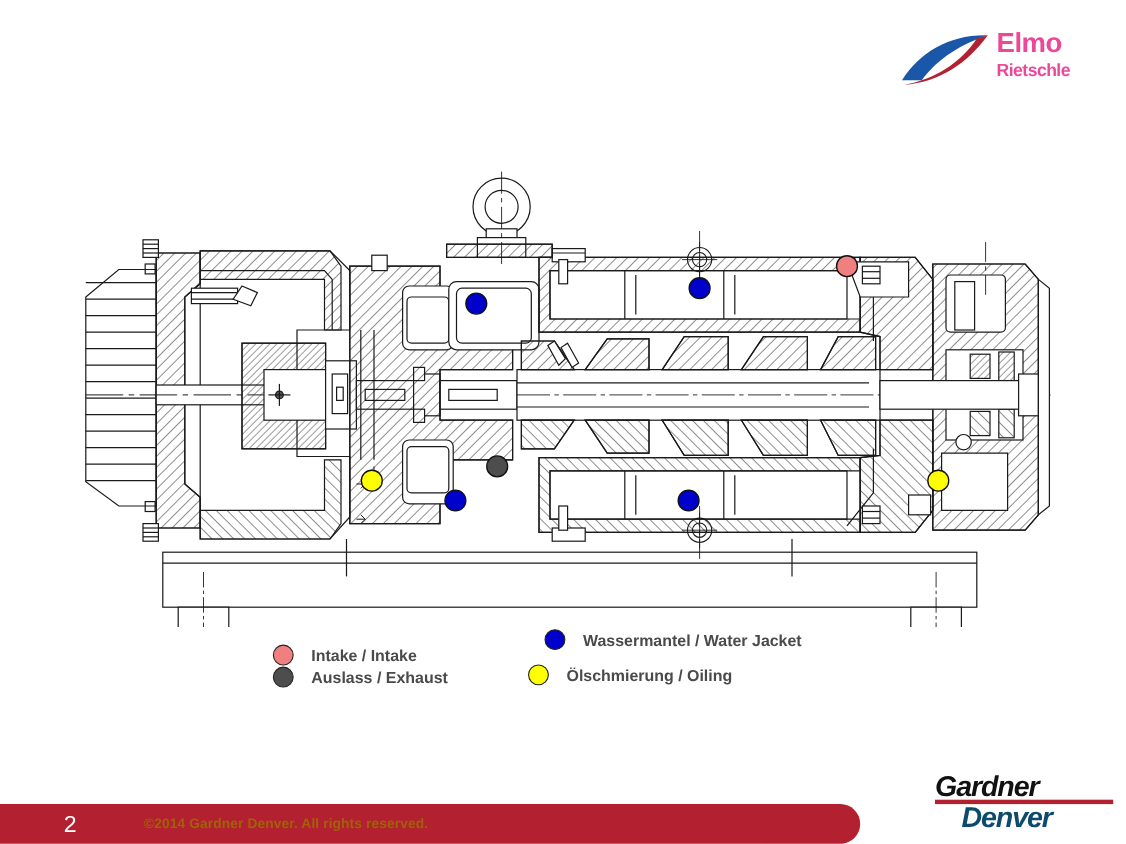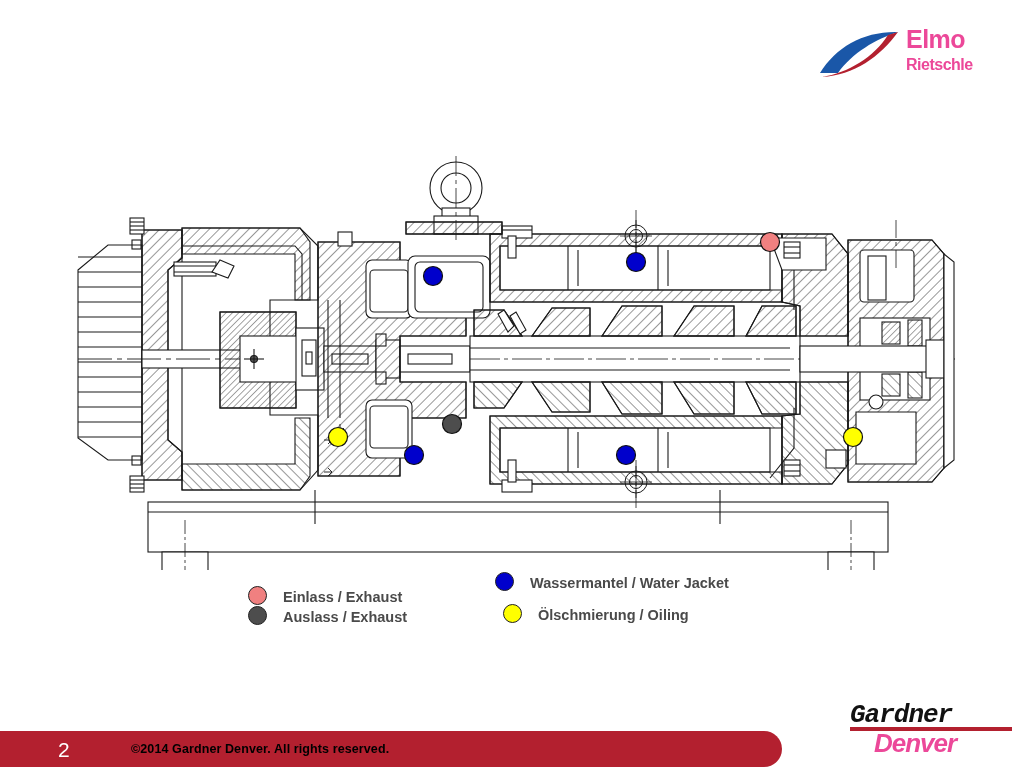--- a/index.html
+++ b/index.html
@@ -29,41 +29,41 @@
   #drawing svg{display:block;}
 
   
   .legend{position:absolute;left:240px;top:565px;width:580px;height:80px;}
   .lg-item{position:absolute;display:flex;align-items:flex-end;}
   .lg-dot{width:17px;height:17px;border-radius:50%;border:1.3px solid #222;flex:none;}
   .lg-label{margin-left:16px;font-size:14.5px;font-weight:700;color:#4a4a4a;white-space:nowrap;}
   .lg-c1a{left:8px;top:21px;}
   .lg-c1b{left:8px;top:41px;}
   .lg-c2a{left:255px;top:7px;}
-  .lg-c2b{left:263px;top:39px;}
+  .lg-c2b{left:240px;top:39px;}
 
   
   .footer-bar{
     position:absolute;left:0;top:731px;width:782px;height:36px;
     background:#b3202f;border-radius:0 18px 18px 0;
   }
   .footer-num{
     position:absolute;left:58px;top:738px;font-size:21px;color:#fff;font-weight:400;
   }
   .footer-copy{
-    position:absolute;left:131px;top:742px;font-size:12.5px;color:#000000;font-weight:700;
+    position:absolute;left:131px;top:742px;font-size:12.5px;color:#a16207;font-weight:700;
     letter-spacing:0.1px;white-space:nowrap;
   }
 
   
   .gd-logo{position:absolute;left:848px;top:700px;width:166px;height:58px;}
   .gd-l1{position:absolute;left:2px;top:0;font-size:26px;font-weight:700;color:#111;
-    font-family:Liberation Mono, monospace;letter-spacing:-1px;font-style:italic;}
+    font-family:Liberation Sans, sans-serif;letter-spacing:-1px;font-style:italic;}
   .gd-bar{position:absolute;left:2px;top:27px;width:162px;height:4px;background:#b3202f;}
-  .gd-l2{position:absolute;left:26px;top:28px;font-size:26px;font-weight:700;color:#ec4899;
+  .gd-l2{position:absolute;left:26px;top:28px;font-size:26px;font-weight:700;color:#0c4a6e;
     font-family:"Liberation Sans",sans-serif;letter-spacing:-1px;font-style:italic;}
 </style>
 </head>
 <body>
 
 <div id="slide">
 
 
   <div class="er-logo">
     <svg class="er-mark" viewBox="0 0 84 52">
@@ -345,21 +345,21 @@
       <circle cx="268" cy="287" r="9.5" fill="#FFFF00" stroke="#111" stroke-width="1.2"></circle>
       <circle cx="783" cy="287" r="9.5" fill="#FFFF00" stroke="#111" stroke-width="1.2"></circle>
     </g>
   </svg>
   </div>
 
   <div class="legend">
 
     <div class="lg-item lg-c1a">
       <span class="lg-dot" style="background:#F08080"></span>
-      <span class="lg-label">Einlass / Exhaust</span>
+      <span class="lg-label">Intake / Intake</span>
     </div>
 
     <div class="lg-item lg-c1b">
       <span class="lg-dot" style="background:#4D4D4D"></span>
       <span class="lg-label">Auslass / Exhaust</span>
     </div>
 
     <div class="lg-item lg-c2a">
       <span class="lg-dot" style="background:#0000CC"></span>
       <span class="lg-label">Wassermantel / Water Jacket</span>

